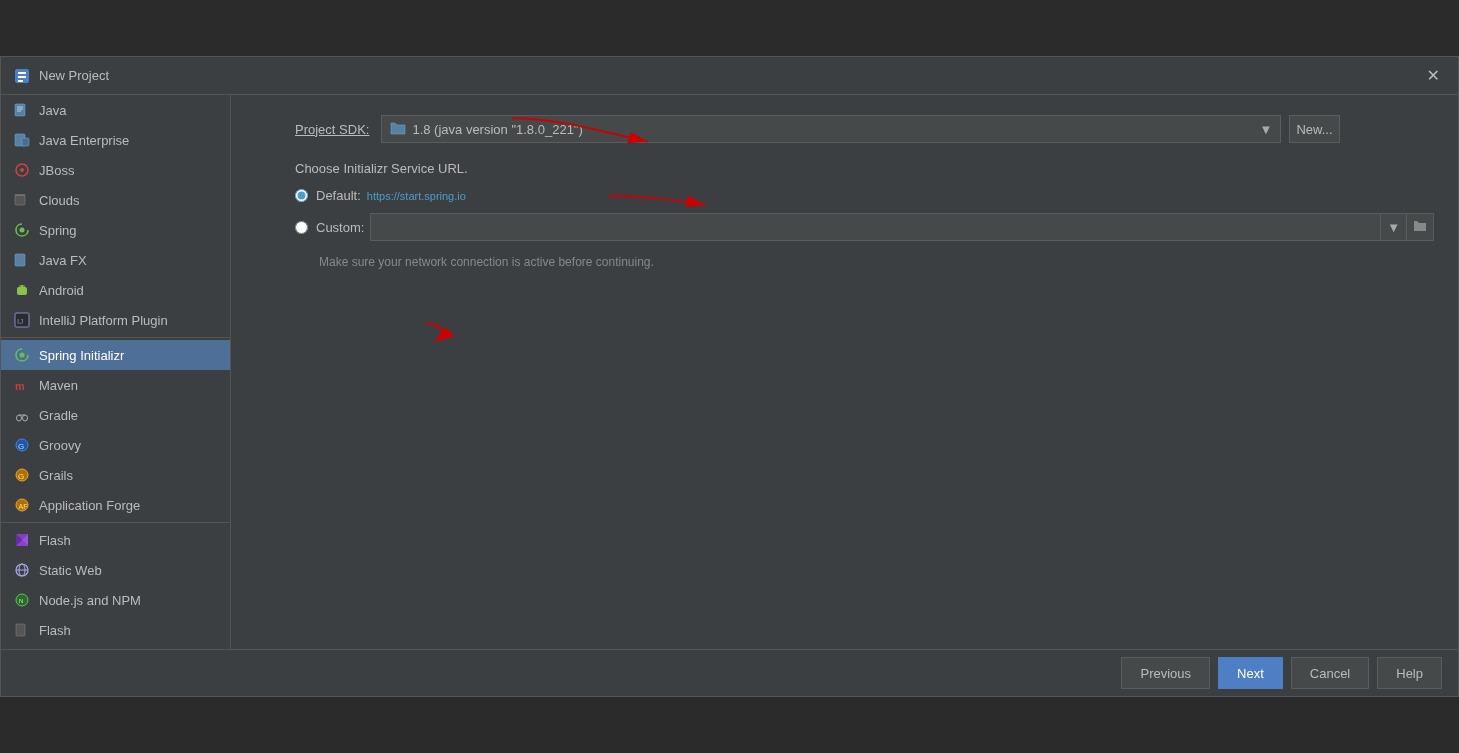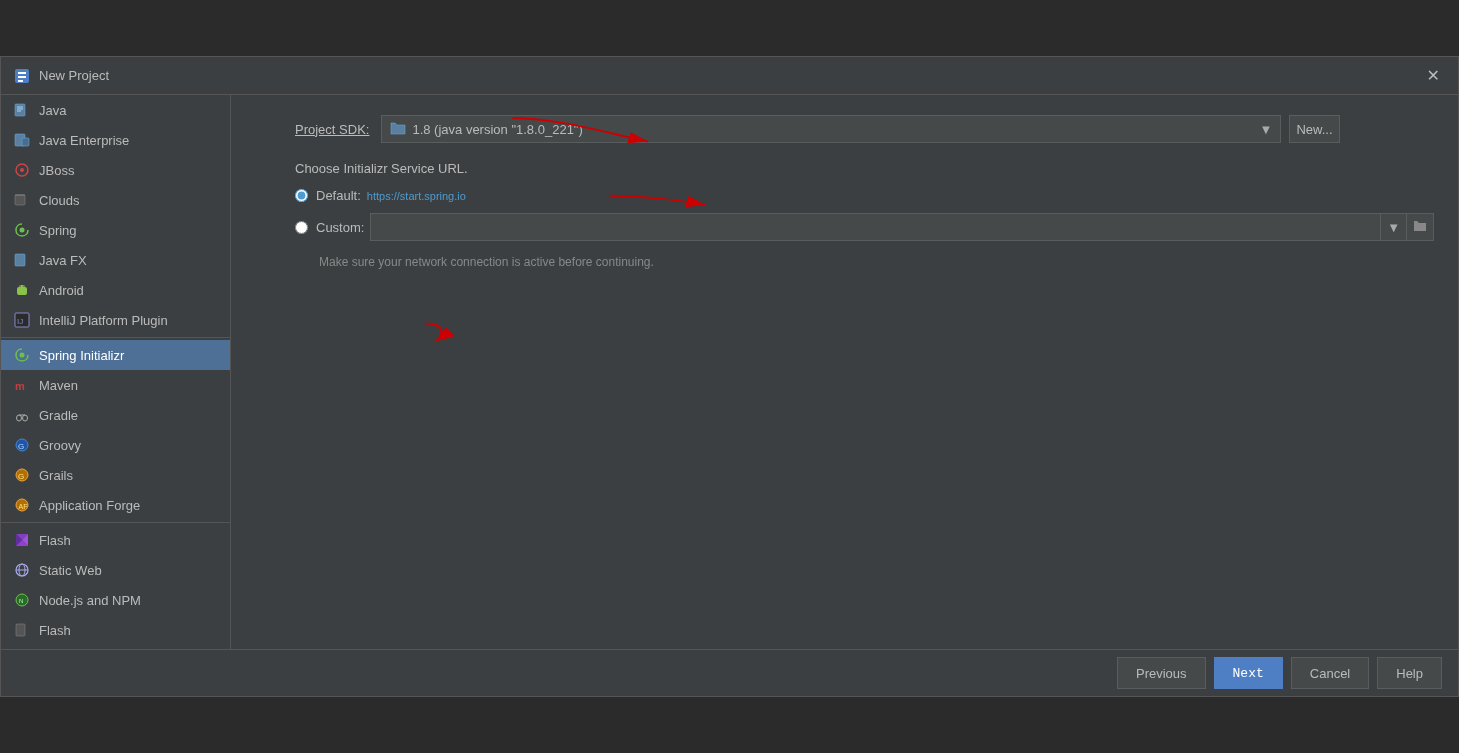--- a/index.html
+++ b/index.html
@@ -227,21 +227,20 @@
       background: #45494a;
       color: #bbbbbb;
       height: 32px;
       display: flex;
       align-items: center;
     }
     .btn-primary {
       background: #4e7fc4;
       border: 1px solid #4e7fc4;
       color: #fff;
-      font-family: Liberation Mono, monospace;
     }
 
     
     .overlay-arrows {
       position: absolute;
       top: 0; left: 0;
       width: 100%; height: 100%;
       pointer-events: none;
     }
   </style>

